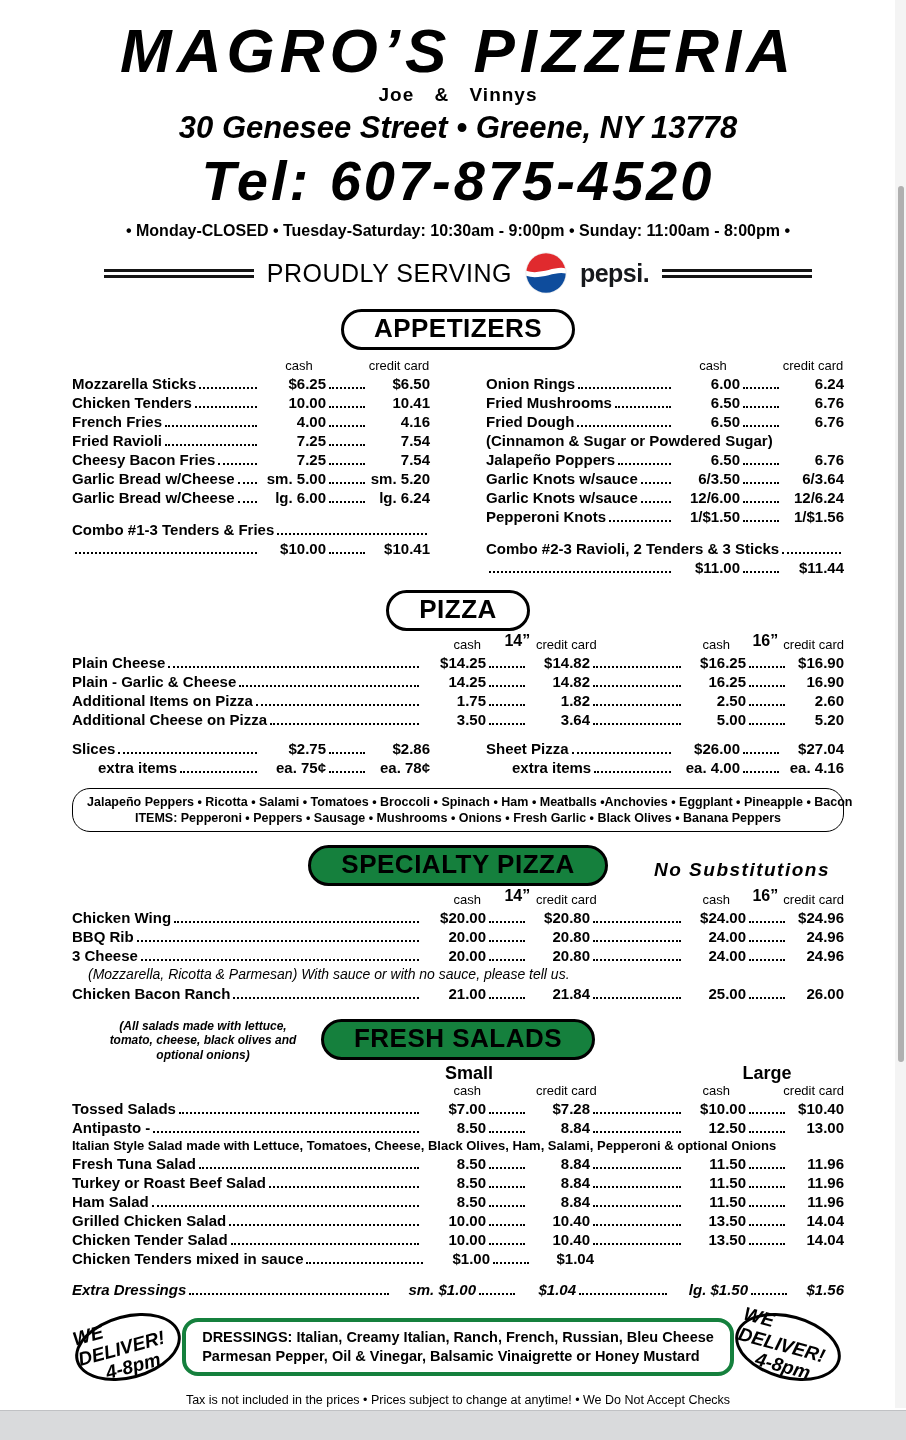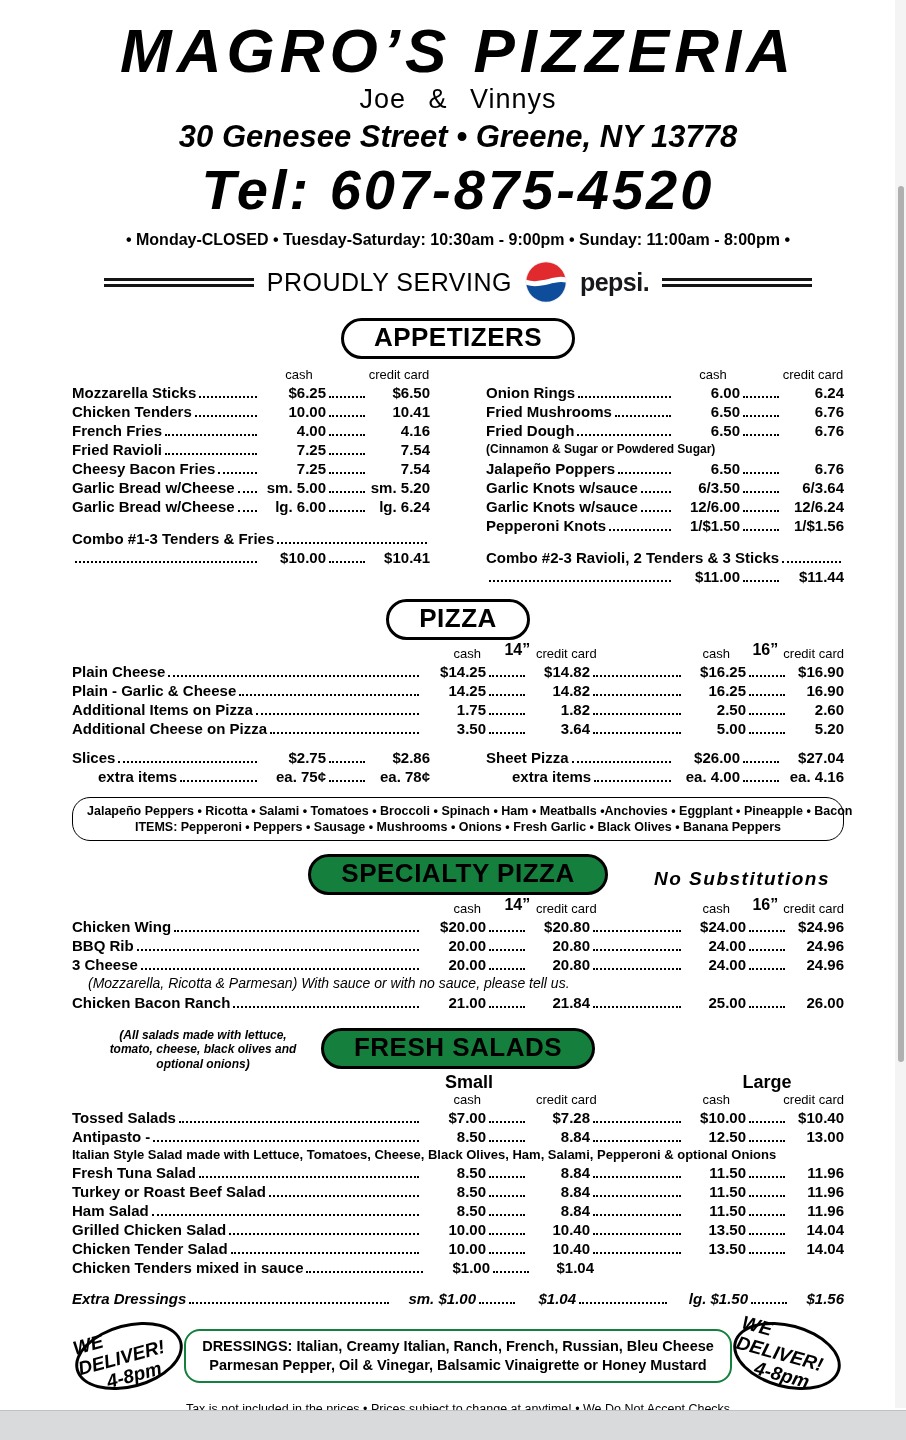--- a/index.html
+++ b/index.html
@@ -2,21 +2,21 @@
 <html><head>
 <meta charset="utf-8">
 <style>
   * { margin:0; padding:0; box-sizing:border-box; }
   html,body { width:906px; height:1440px; }
   body { background:#ffffff; color:#000; font-family:"Liberation Sans", sans-serif; overflow:hidden; position:relative; }
   .page { position:absolute; inset:0; background:#fff; padding:20px 62px 0 72px; }
 
   
   .title { font-size:62px; font-weight:bold; font-style:italic; text-align:center; letter-spacing:5px; line-height:1.0; white-space:nowrap; }
-  .subtitle { font-size:27px; font-weight:normal; text-align:center; letter-spacing:1px; word-spacing:14px; margin-top:2px; }
+  .subtitle { font-size:19px; font-weight:bold; text-align:center; letter-spacing:1px; word-spacing:14px; margin-top:2px; }
   .address { font-size:31px; font-weight:bold; font-style:italic; text-align:center; margin-top:4px; white-space:nowrap; }
   .phone { font-size:56px; font-weight:bold; font-style:italic; text-align:center; letter-spacing:3px; margin-top:2px; white-space:nowrap; }
   .hours { font-size:16px; font-weight:bold; text-align:center; margin-top:9px; white-space:nowrap; }
 
   .pepsi-row { display:flex; align-items:center; justify-content:center; gap:13px; margin-top:10px; height:46px; }
   .dline { width:150px; height:9px; border-top:3px solid #151515; border-bottom:3px solid #151515; }
   .serving { font-size:25px; letter-spacing:0.5px; }
   .pepsi-word { font-size:25px; font-weight:bold; letter-spacing:-0.5px; color:#16181c; }
 
   
@@ -31,21 +31,21 @@
   .row2, .row4, .rowx { display:flex; align-items:baseline; line-height:19px; font-size:15px; font-weight:bold; }
   .nm { white-space:nowrap; }
   .dots { flex:1 1 auto; min-width:6px; border-bottom:2px dotted #000; align-self:flex-end; margin:0 3px 4px; }
   .p { text-align:right; white-space:nowrap; }
   .w84{flex:0 0 84px;} .w78{flex:0 0 78px;} .w66{flex:0 0 66px;} .w64{flex:0 0 64px;} .w62{flex:0 0 62px;}
   .w58{flex:0 0 58px;} .w56{flex:0 0 56px;} .w54{flex:0 0 54px;}
   .d36{flex:0 0 36px;} .d88{flex:0 0 88px;}
   .colhdr { display:flex; font-size:13px; font-weight:normal; line-height:16px; }
   .colhdr .sp{flex:1 1 auto;} .hc{text-align:center; white-space:nowrap;}
   .size { font-size:16px; font-weight:bold; position:relative; top:-4px; }
-  .note-line { font-size:12px; font-weight:bold; line-height:19px; white-space:nowrap; }
+  .note-line { font-size:15px; font-weight:bold; line-height:19px; white-space:nowrap; }
   .note-wide { font-size:13px; font-weight:bold; line-height:17px; white-space:nowrap; }
   .indent { padding-left:26px; }
 
   .combo { margin-top:13px; }
 
   
   .items-box { border:1.5px solid #000; border-radius:18px; margin-top:11px; padding:5px 14px; text-align:center; font-size:12.5px; line-height:16px; }
   .items-box div { white-space:nowrap; }
 
   
@@ -57,21 +57,21 @@
   .salad-note { position:absolute; left:26px; top:0px; width:210px; font-size:12px; font-weight:bold; font-style:italic; text-align:center; line-height:1.2; }
   .sl-row { display:flex; font-size:18px; font-weight:bold; line-height:19px; margin-top:4px;gap:26px; }
   .sl-row .sp{flex:1 1 auto;} .slS{flex:0 0 162px; text-align:center;} .slMid{flex:0 0 88px;} .slL{flex:0 0 154px; text-align:center;}
   .row-mixed { margin-right:250px; }
 
   
   .footer-row { display:flex; align-items:center; justify-content:space-between; margin-top:16px; padding:0 2px; }
   .deliver-oval { border:3px solid #000; border-radius:50%; width:152px; height:64px; display:flex; flex-direction:column; align-items:center; justify-content:center; font-weight:bold; font-style:italic; font-size:19px; line-height:1.1; background:#fff; }
   .rot-l { transform:rotate(-15deg); }
   .rot-r { transform:rotate(15deg); }
-  .dressings-box { border:2px solid #15803d; border-radius:16px; padding:6px 16px; text-align:center; font-size:14.5px; font-weight:bold; line-height:19px; }
+  .dressings-box { border:4px solid #15803d; border-radius:16px; padding:6px 16px; text-align:left; font-size:14.5px; font-weight:bold; line-height:19px; }
   .dressings-box div { white-space:nowrap; }
   .tax-notes { text-align:center; font-size:12.5px; line-height:19px; margin-top:12px; }
 
   
   .scrollbar-track { position:absolute; top:0; right:0; width:11px; height:1408px; background:#f4f4f4; }
   .scrollbar-thumb { position:absolute; top:186px; right:2px; width:6px; height:876px; background:#b0b0b0; border-radius:3px; }
   .bottom-strip { position:absolute; left:0; right:0; bottom:0; height:30px; background:#d9dadc; border-top:1px solid #c0c1c4; }
 </style>
 </head>
 <body>

